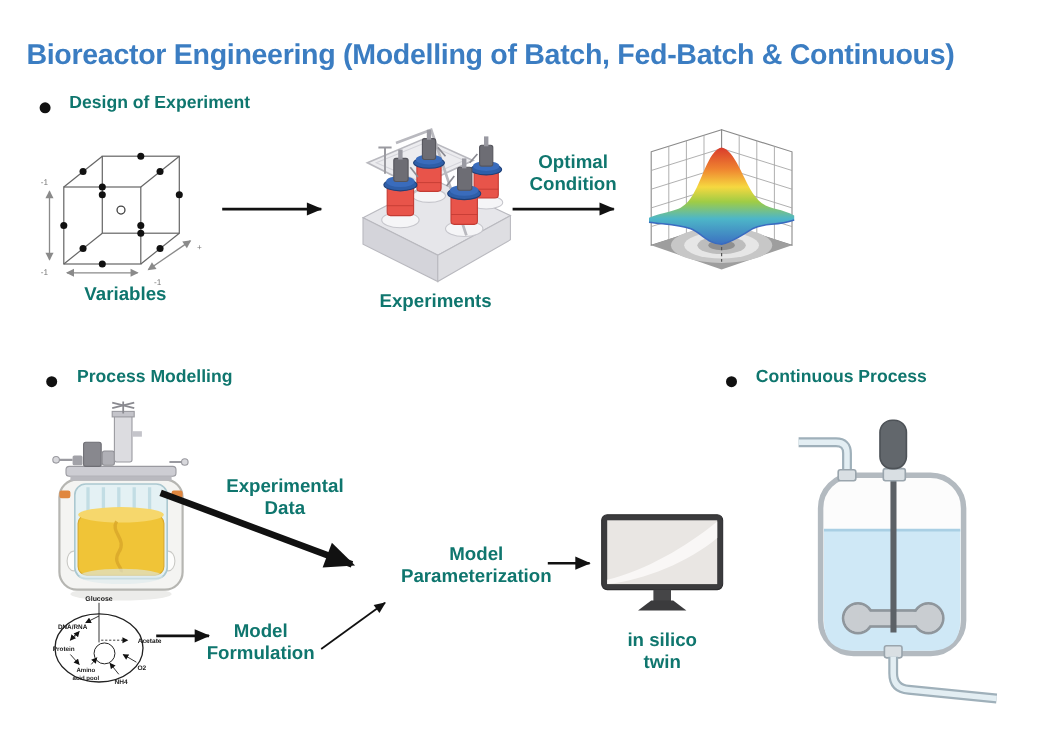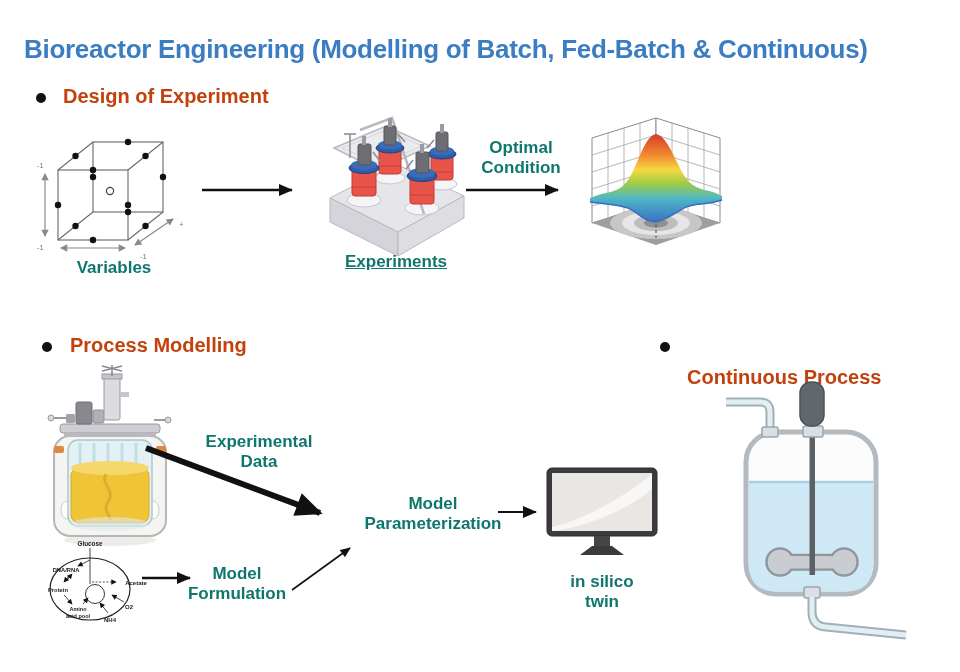--- a/index.html
+++ b/index.html
@@ -1,20 +1,20 @@
 <!DOCTYPE html>
 <html><head>
 <meta charset="utf-8">
 <style>
   html,body{margin:0;padding:0;background:#fff;}
   .canvas{position:relative;width:960px;height:656px;background:#ffffff;overflow:hidden;
           font-family:"Liberation Sans",sans-serif;color:#111;}
   .abs{position:absolute;}
   .title{font-size:26px;font-weight:700;white-space:nowrap;letter-spacing:-0.3px;}
-  .heading{font-size:20px;font-weight:700;white-space:nowrap;color:#c2410c;}
+  .heading{font-size:16px;font-weight:700;white-space:nowrap;color:#0f766e;}
   .dot{width:10px;height:10px;border-radius:50%;background:#111;}
   .lbl{font-size:17px;font-weight:700;color:#0f766e;text-align:center;line-height:1.2;}
   .lbl .line{display:block;}
   .it{}
   svg{display:block;}
   svg text{font-family:"Liberation Sans",sans-serif;}
 </style>
 </head>
 <body>
 
@@ -137,21 +137,21 @@
         <line x1="-12" y1="-7" x2="12" y2="-7" stroke="#c43b33" stroke-width="0.8"></line>
         <ellipse cx="0" cy="-26" rx="15" ry="5.5" fill="#2e5ea8" stroke="#1f4078"></ellipse>
         <ellipse cx="0" cy="-29" rx="13" ry="5" fill="#3a6cbc"></ellipse>
         <rect x="-6" y="-50" width="13" height="21" rx="2" fill="#6d6d74" stroke="#55555c"></rect>
         <rect x="-2" y="-58" width="4" height="9" fill="#9a9aa2"></rect>
         <line x1="-9" y1="-42" x2="-16" y2="-33" stroke="#8a8a92" stroke-width="1.5"></line>
       </g>
     </g>
   </svg>
 
-  <div class="abs lbl" style="left:321px;top:252px;width:150px;text-decoration:underline;">Experiments</div>
+  <div class="abs lbl" style="left:321px;top:264px;width:150px;">Experiments</div>
 
   <div class="abs lbl" style="left:470px;top:138px;width:102px;">
     <span class="line">Optimal</span>
     <span class="line">Condition</span>
   </div>
   <svg class="abs" style="left:464px;top:178px;" width="108" height="24" viewBox="0 0 108 24">
     <line x1="2" y1="12" x2="94" y2="12" stroke="#111" stroke-width="2.5" marker-end="url(#m-arrow)"></line>
   </svg>
 
   <svg class="abs" style="left:584px;top:108px;" width="142" height="158" viewBox="0 0 142 158">
@@ -195,21 +195,21 @@
     <line x1="72" y1="100" x2="72" y2="130" stroke="#555" stroke-width="1.1" stroke-dasharray="3,2.5"></line>
     <path d="M 6,90 C 26,82 34,86 44,72 C 54,58 60,28 72,26 C 84,28 92,56 102,70 C 112,84 124,80 138,88
              L 138,92 C 120,98 112,94 100,100 C 90,106 82,112 72,114 C 60,114 54,104 44,100 C 32,96 20,96 6,94 Z" fill="url(#surf)"></path>
     <path d="M 138,92 C 120,98 112,94 100,100 C 90,106 82,112 72,114 C 60,114 54,104 44,100 C 32,96 20,96 6,94" fill="none" stroke="#3a6bc0" stroke-width="1.4"></path>
   </svg>
 
   <div class="abs dot" style="left:42px;top:342px;"></div>
   <div class="abs heading" style="left:70px;top:334px;">Process Modelling</div>
 
   <div class="abs dot" style="left:660px;top:342px;"></div>
-  <div class="abs heading" style="left:687px;top:334px;margin-top:32px;">Continuous Process</div>
+  <div class="abs heading" style="left:687px;top:334px;">Continuous Process</div>
 
   <svg class="abs" style="left:36px;top:362px;" width="148" height="188" viewBox="0 0 148 188">
     <ellipse cx="74" cy="178" rx="46" ry="6" fill="#ececea"></ellipse>
     <rect x="18" y="74" width="112" height="100" rx="16" fill="#f4f4f2" stroke="#b6b6b2" stroke-width="2"></rect>
     <ellipse cx="31" cy="148" rx="6" ry="9" fill="#fdfdfc" stroke="#cacac6"></ellipse>
     <ellipse cx="117" cy="148" rx="6" ry="9" fill="#fdfdfc" stroke="#cacac6"></ellipse>
     <rect x="32" y="78" width="84" height="86" rx="10" fill="#e4f1f4" stroke="#abc8d0" stroke-width="1.5"></rect>
     <g stroke="#c2dde4" stroke-width="3">
       <line x1="44" y1="81" x2="44" y2="103"></line>
         <line x1="58" y1="81" x2="58" y2="103"></line>

